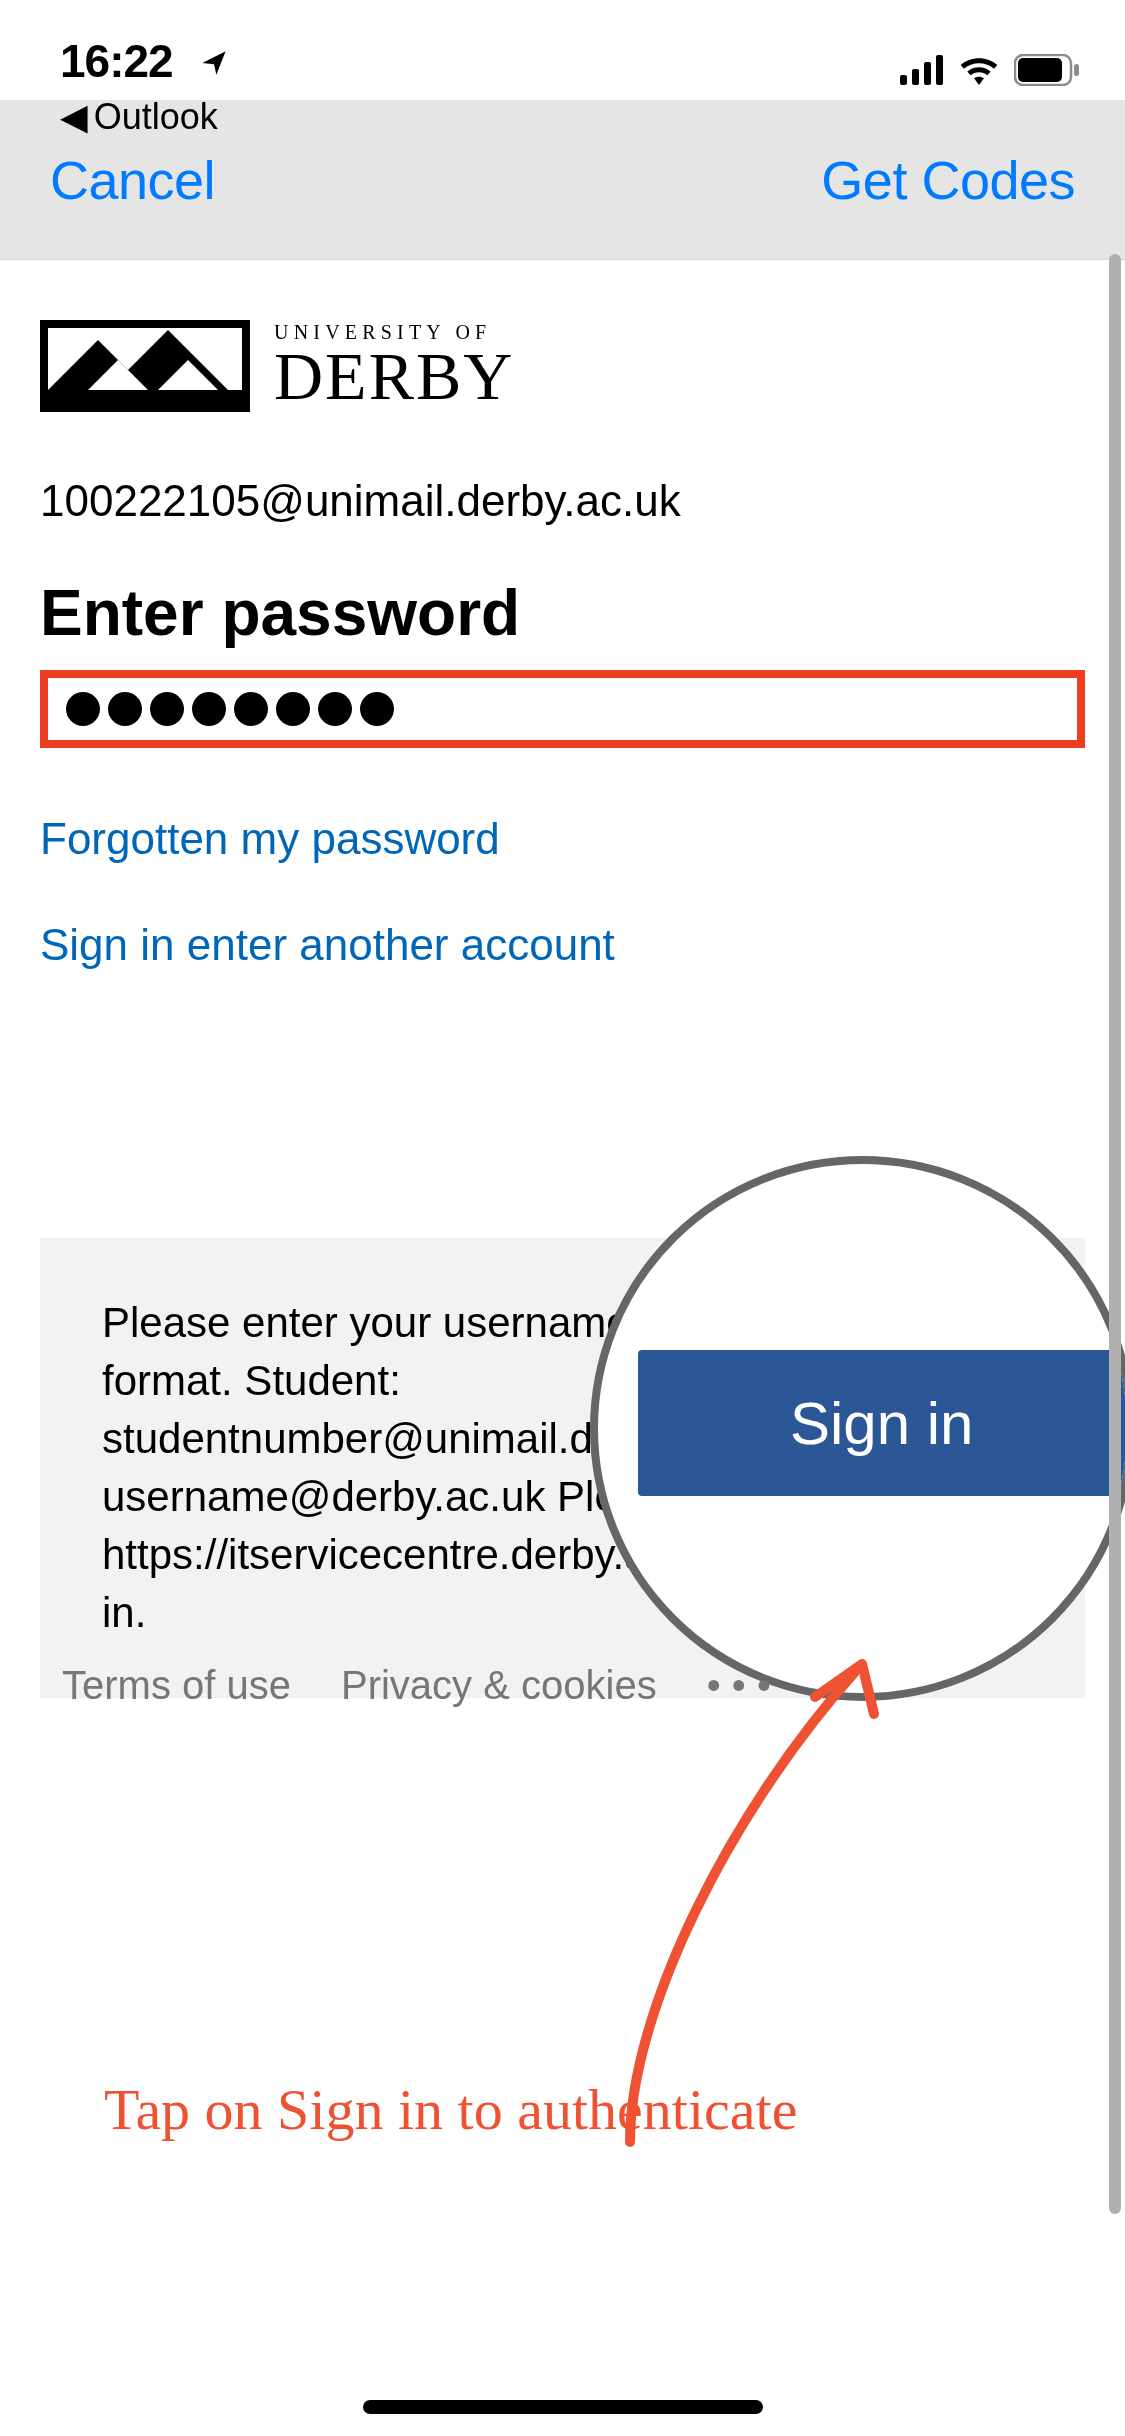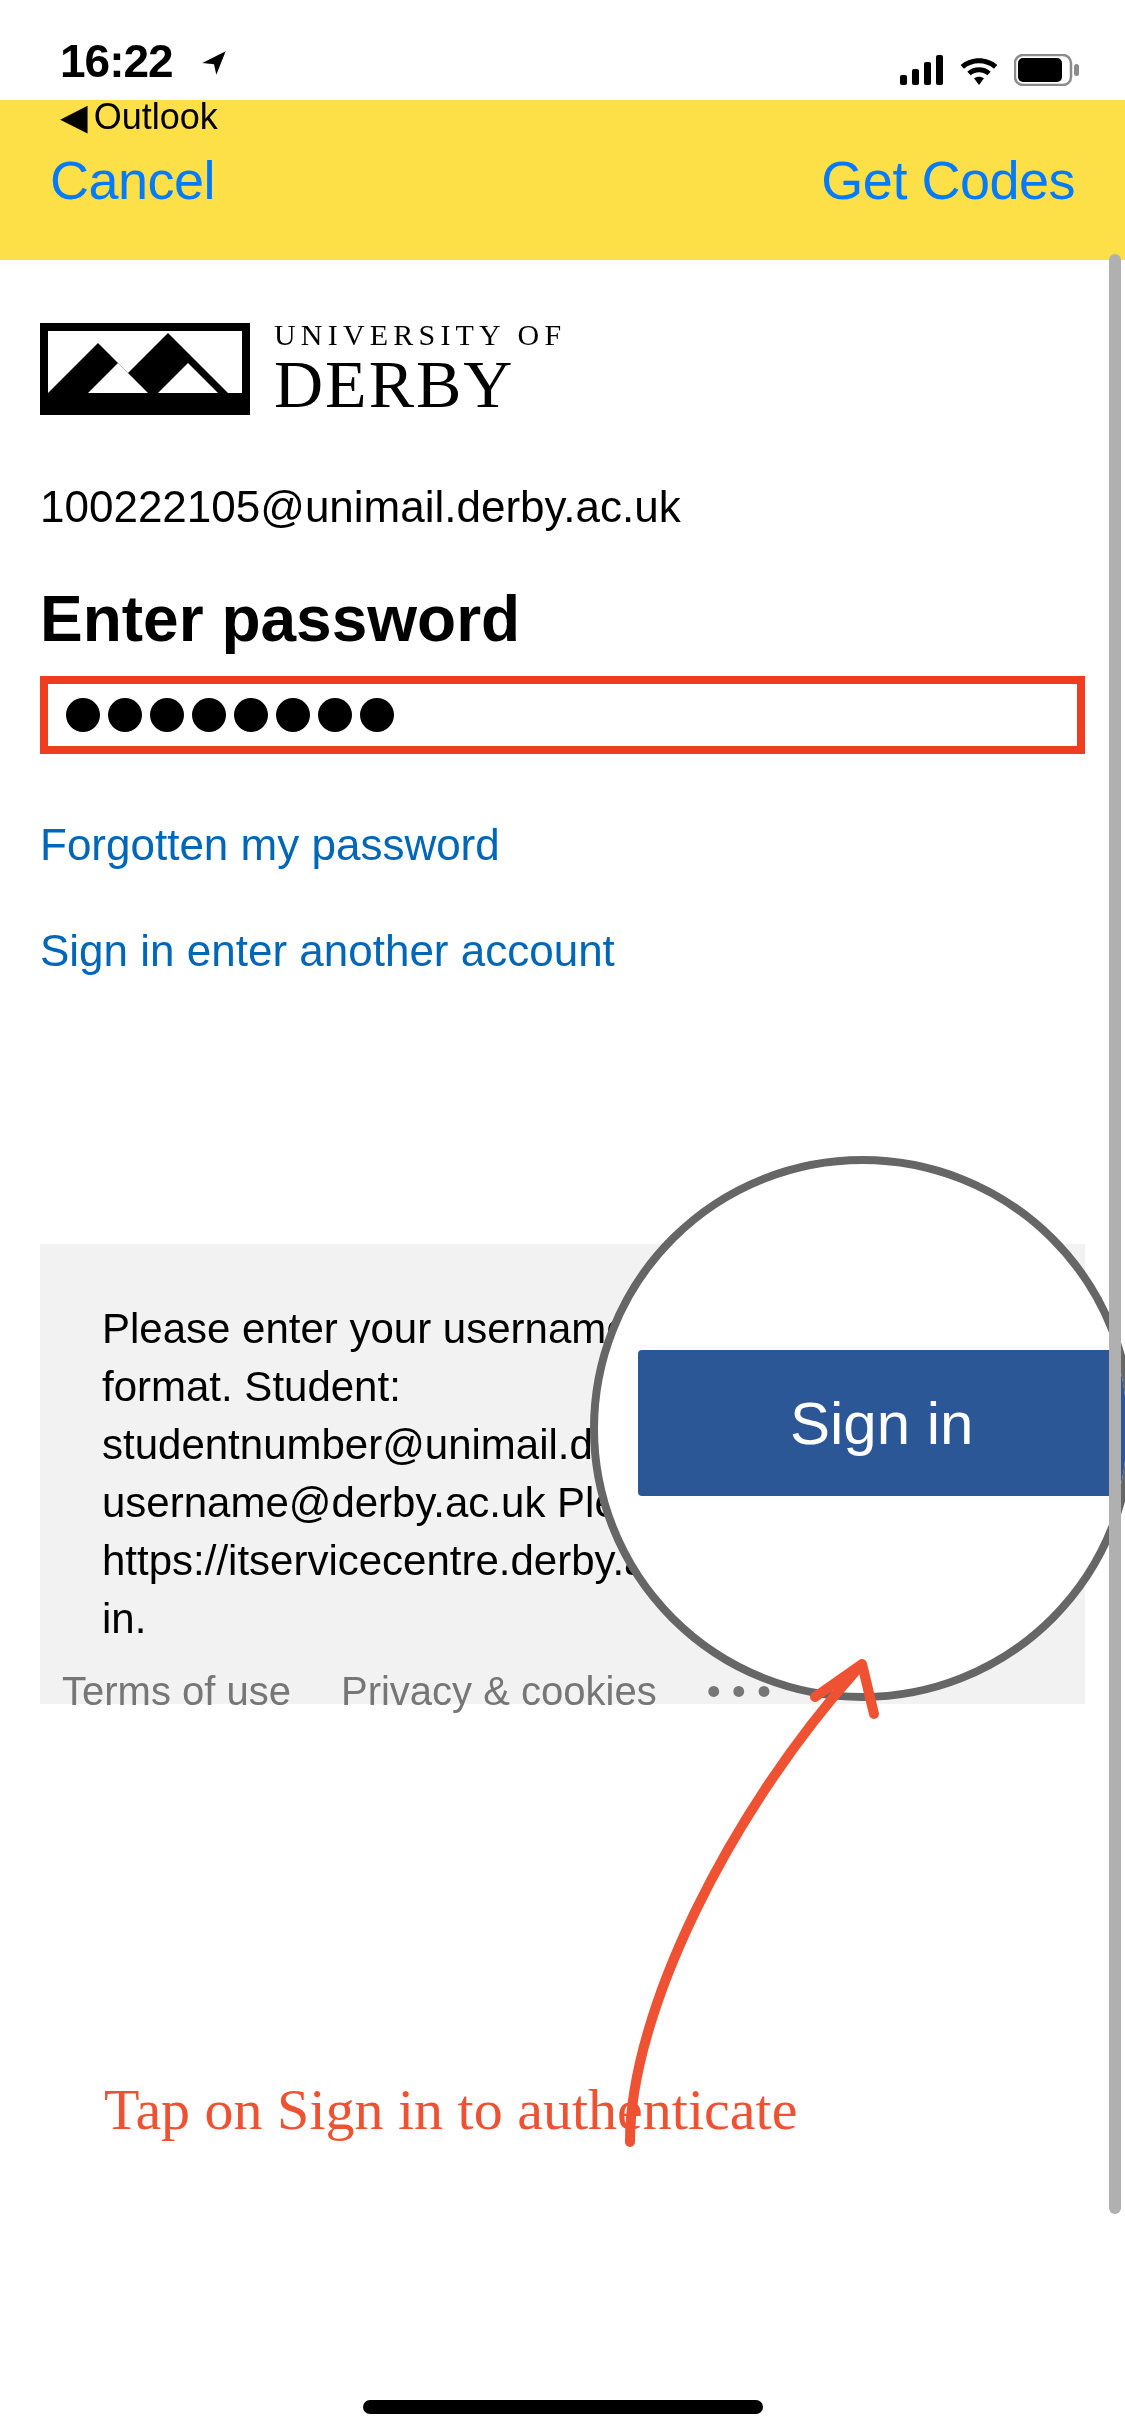--- a/index.html
+++ b/index.html
@@ -5,28 +5,28 @@
     * { margin: 0; padding: 0; box-sizing: border-box; }
     html, body { width: 1125px; height: 2436px; font-family: -apple-system, "Helvetica Neue", Arial, sans-serif; background: #fff; overflow: hidden; }
 
     .status-bar { width: 100%; height: 100px; padding: 34px 45px 0 60px; display: flex; justify-content: space-between; align-items: flex-start; }
     .status-left { display: flex; flex-direction: column; gap: 4px; }
     .status-time-row { display: flex; align-items: center; gap: 27px; font-size: 46px; font-weight: 600; letter-spacing: -1px; }
     .back-outlook { display: flex; align-items: center; gap: 6px; font-size: 36px; font-weight: 400; margin-top: 4px; }
     .back-outlook .chev { font-size: 36px; line-height: 1; }
     .status-right { display: flex; align-items: center; gap: 14px; padding-top: 20px; }
 
-    .nav-bar { width: 100%; height: 160px; background: #fde047; border-bottom: 1px solid #d6d6d6; display: flex; align-items: center; justify-content: space-between; padding: 0 50px; }
+    .nav-bar { width: 100%; height: 160px; background: #e5e5e5; border-bottom: 1px solid #d6d6d6; display: flex; align-items: center; justify-content: space-between; padding: 0 50px; }
     .nav-link { color: #007aff; font-size: 54px; font-weight: 400; letter-spacing: -0.5px; }
 
     .content-wrap { position: relative; padding: 60px 40px 0 40px; }
     .logo-row { display: flex; align-items: center; gap: 24px; margin-bottom: 64px; }
     .logo-mountain svg { display: block; }
     .logo-text-block { display: flex; flex-direction: column; line-height: 1; }
-    .logo-line1 { font-size: 30px; font-weight: 400; letter-spacing: 5.2px; font-family: Georgia, "Times New Roman", serif; }
+    .logo-line1 { font-size: 20px; font-weight: 400; letter-spacing: 5.2px; font-family: Georgia, "Times New Roman", serif; }
     .logo-line2 { font-size: 68px; font-weight: 400; letter-spacing: 2px; font-family: Georgia, "Times New Roman", serif; }
 
     .email-line { font-size: 44px; color: #000; margin-bottom: 50px; }
     .heading { font-size: 64px; font-weight: 700; color: #000; margin-bottom: 20px; }
 
     .pw-box { width: 100%; border: 8px solid #ef3e1f; padding: 14px 18px; margin-bottom: 66px; }
     .pw-dots { display: flex; gap: 8px; }
     .pw-dots .dot { width: 34px; height: 34px; background: #000; border-radius: 50%; }
 
     .text-link { font-size: 44px; color: #0067b8; margin-bottom: 56px; display: block; }

